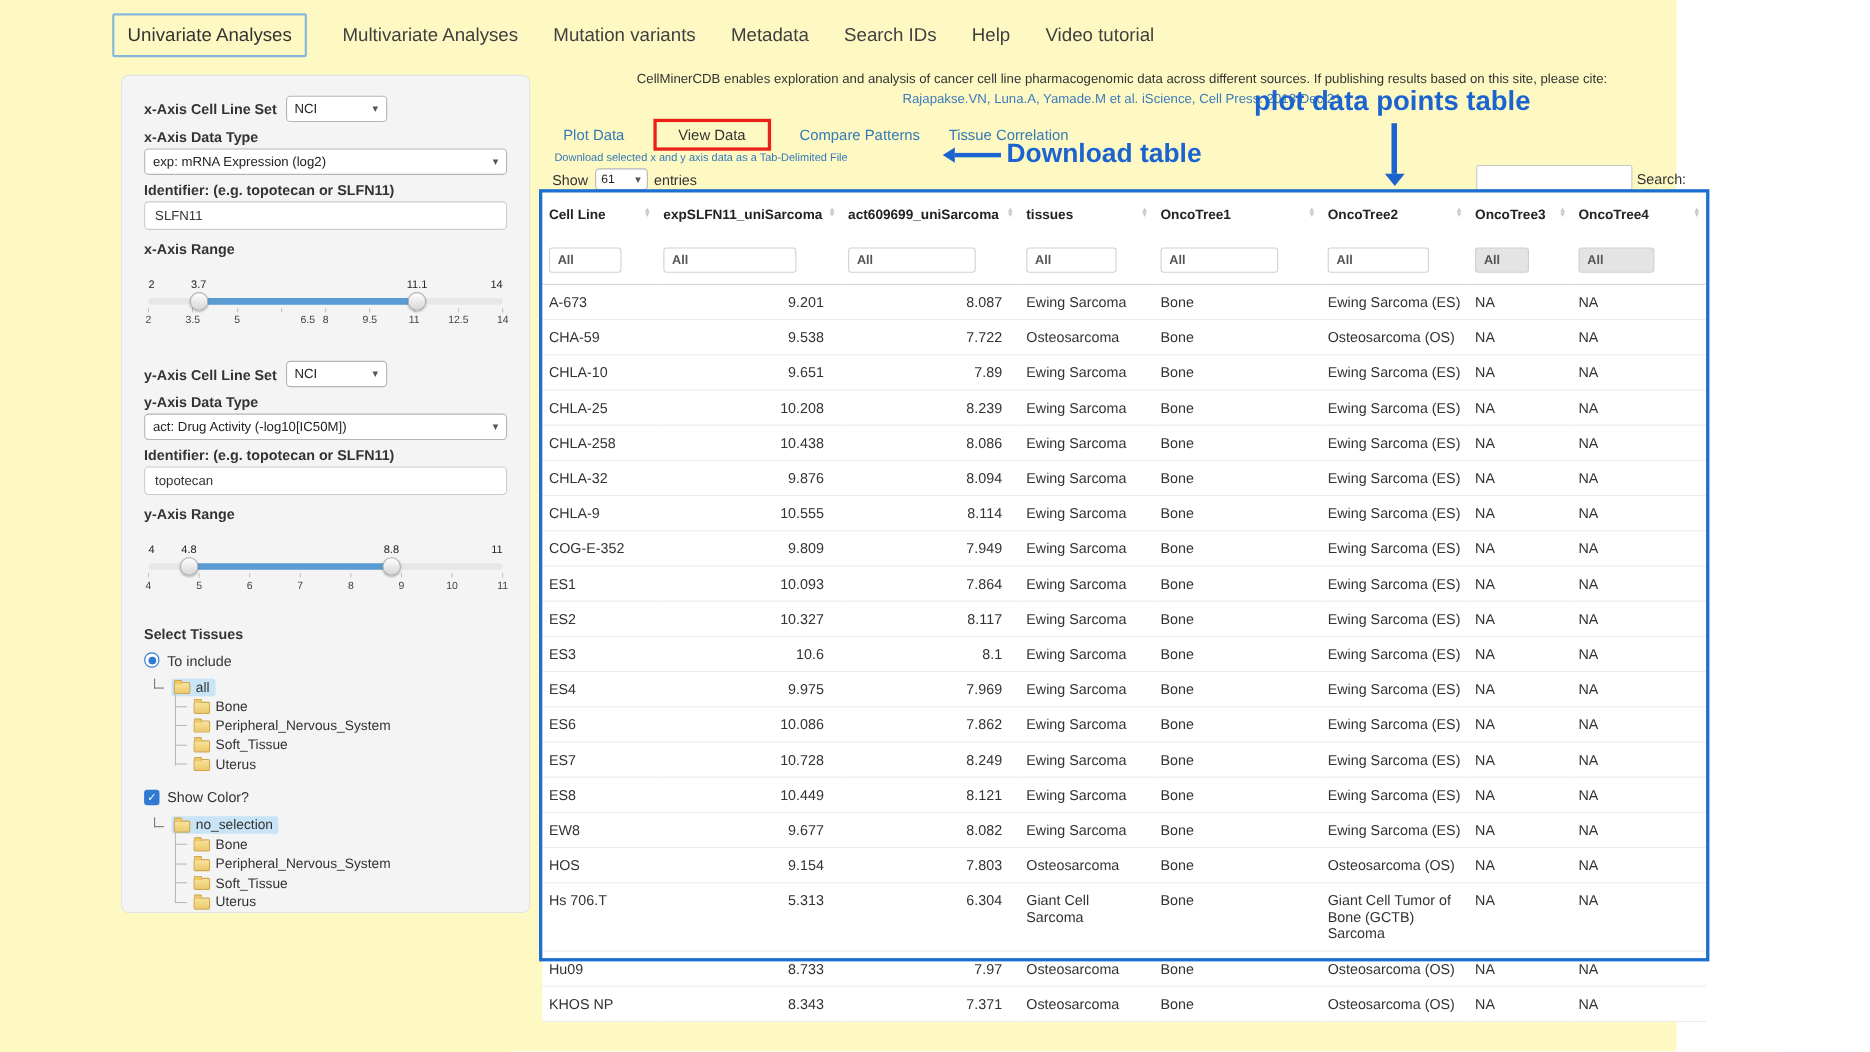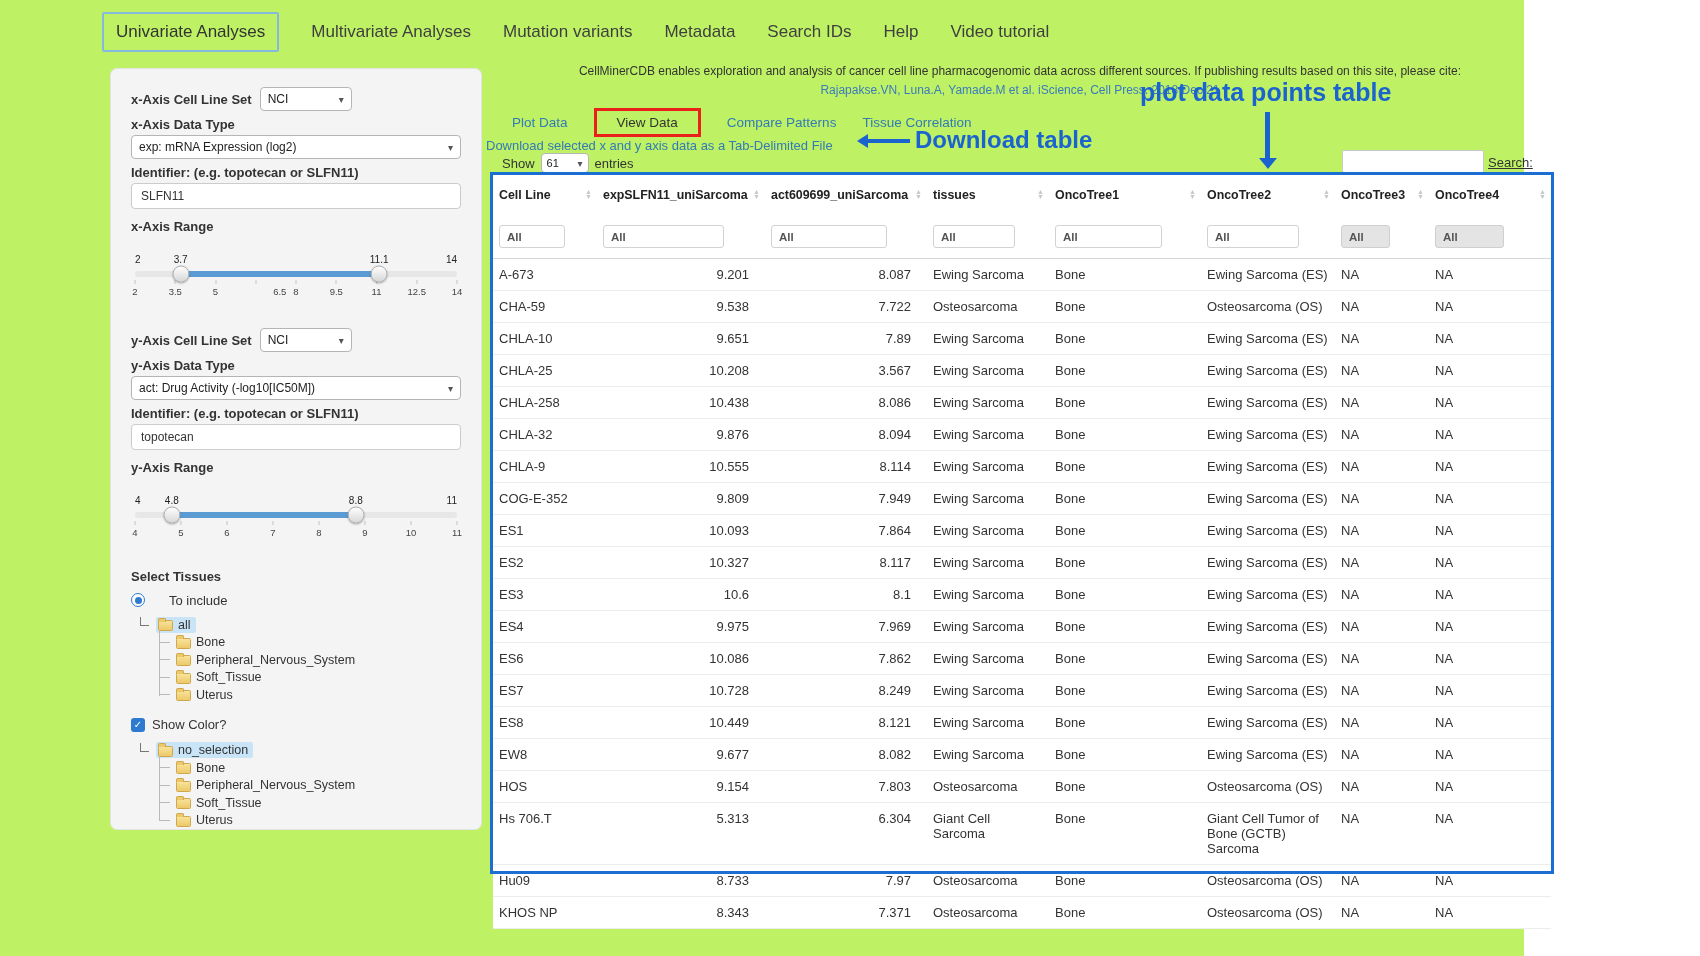--- a/index.html
+++ b/index.html
@@ -1,18 +1,18 @@
 <!DOCTYPE html>
 <html><head>
 <meta charset="utf-8">
 <style>
   * { margin:0; padding:0; box-sizing:border-box; }
   html,body { width:1700px; height:956px; background:#fff; overflow:hidden;
               font-family:"Liberation Sans", sans-serif; color:#333; }
-  .page { position:relative; width:1524px; height:956px; background:#bef264; }
+  .page { position:relative; width:1524px; height:956px; background:#fef9c3; }
 
   
   .nav { position:absolute; left:102px; top:12px; display:flex; align-items:center; gap:32px;
          font-size:17px; color:#3f3f3f; }
   .nav-item { padding:8px 0; cursor:pointer; white-space:nowrap; }
   .nav-item.active { border:2.5px solid #86b8de; border-radius:2px; padding:8px 12px; color:#333; }
 
   
   .sidebar { position:absolute; left:110px; top:68px; width:372px; height:762px;
              background:#f4f4f4; border:1px solid #e3e3e3; border-radius:7px;
@@ -38,21 +38,21 @@
   .sl-val { position:absolute; top:0; transform:translateX(-50%); font-size:10px; color:#222; }
   .sl-track { position:absolute; left:0; right:0; top:17px; height:6px; background:#e7e7e7; border-radius:3px; }
   .sl-fill { position:absolute; top:0; height:100%; background:#5b9bd3; border-radius:3px; }
   .sl-handle { position:absolute; top:20px; width:17px; height:17px; transform:translate(-50%,-50%);
                border-radius:50%; background:linear-gradient(#fefefe,#d7d7d7); border:1px solid #b0b0b0;
                box-shadow:0 1px 2px rgba(0,0,0,.3); z-index:2; cursor:pointer; }
   .sl-tick { position:absolute; top:26px; width:1px; height:4px; background:#c2c2c2; transform:translateX(-50%); }
   .sl-tick-label { position:absolute; top:32px; transform:translateX(-50%); font-size:9.5px; color:#444; }
 
   
-  .radio-row { display:flex; align-items:center; gap:24px; height:20px; margin:2px 0; font-size:13px; cursor:pointer; }
+  .radio-row { display:flex; align-items:center; gap:7px; height:20px; margin:2px 0; font-size:13px; cursor:pointer; }
   .radio { width:14px; height:14px; border-radius:50%; border:1px solid #999; background:#fff; position:relative; flex:none; }
   .radio.checked { border-color:#2e7ad1; }
   .radio.checked::after { content:""; position:absolute; inset:2.5px; background:#2e7ad1; border-radius:50%; }
   .check-row { display:flex; align-items:center; gap:7px; height:22px; margin:6px 0 4px; font-size:13px; cursor:pointer; }
   .checkbox { width:14px; height:14px; border-radius:3px; background:#2e7ad1; color:#fff; display:flex;
               align-items:center; justify-content:center; font-size:10px; flex:none; }
 
   
   .tree { margin:6px 0 10px 8px; font-size:12.5px; color:#333; }
   .tree-row { display:flex; align-items:center; gap:5px; height:17.5px; }
@@ -67,26 +67,26 @@
   .folder::before { content:""; position:absolute; top:-3.5px; left:-1px; width:6px; height:3px;
                     background:#edc96a; border:1px solid #cfa84e; border-bottom:none; border-radius:2px 2px 0 0; }
 
   
   .citation1 { position:absolute; left:490px; top:64px; width:1060px; text-align:center; font-size:12px; color:#333; }
   .citation2 { position:absolute; left:490px; top:83px; width:1060px; text-align:center; font-size:12px; color:#3b7bbd; cursor:pointer; }
   .tabs { position:absolute; left:512px; top:102px; height:40px; display:flex; align-items:center; gap:26px; }
   .tab { color:#337ab7; font-size:13.5px; cursor:pointer; white-space:nowrap; }
   .tab.active { color:#333; }
   .redbox { border:3px solid #ea201b; padding:4px 20px; }
-  .download-link { position:absolute; left:486px; top:138px; font-size:13px; color:#337ab7; cursor:pointer; }
+  .download-link { position:absolute; left:504px; top:138px; font-size:10px; color:#337ab7; cursor:pointer; }
   .dt-left { position:absolute; left:502px; top:153px; display:flex; align-items:center; gap:6px; font-size:13px; color:#333; }
   .select.tiny { width:48px; height:20px; font-size:11px; padding:0 5px; }
   .search-input { position:absolute; left:1342px; top:150px; width:142px; height:23px;
                   background:#fff; border:1px solid #c9c9c9; border-radius:2px; cursor:text; }
-  .search-label { position:absolute; left:1488px; top:155px; font-size:13px; color:#333;text-decoration:underline; }
+  .search-label { position:absolute; left:1488px; top:155px; font-size:13px; color:#333; }
 
   
   .table-holder { position:absolute; left:493px; top:175px; width:1058px; background:#fff; }
   table.dt { border-collapse:collapse; table-layout:fixed; width:1058px; }
   table.dt th { text-align:left; font-size:12.4px; font-weight:bold; color:#222;
                 padding:13px 20px 10px 6px; position:relative; white-space:nowrap; }
   .sort-icons { position:absolute; right:5px; top:50%; transform:translateY(-50%);
                 display:inline-flex; flex-direction:column; line-height:5.5px; font-size:7px;
                 color:#c8c8c8; cursor:pointer; }
   th.filter-cell { padding:4px 6px 8px; border-bottom:1px solid #d6d6d6; }
@@ -422,21 +422,21 @@
             <td class="num">7.89</td>
             <td>Ewing Sarcoma</td>
             <td>Bone</td>
             <td>Ewing Sarcoma (ES)</td>
             <td>NA</td>
             <td>NA</td>
           </tr>
           <tr>
             <td>CHLA-25</td>
             <td class="num">10.208</td>
-            <td class="num">3.567</td>
+            <td class="num">8.239</td>
             <td>Ewing Sarcoma</td>
             <td>Bone</td>
             <td>Ewing Sarcoma (ES)</td>
             <td>NA</td>
             <td>NA</td>
           </tr>
           <tr>
             <td>CHLA-258</td>
             <td class="num">10.438</td>
             <td class="num">8.086</td>

